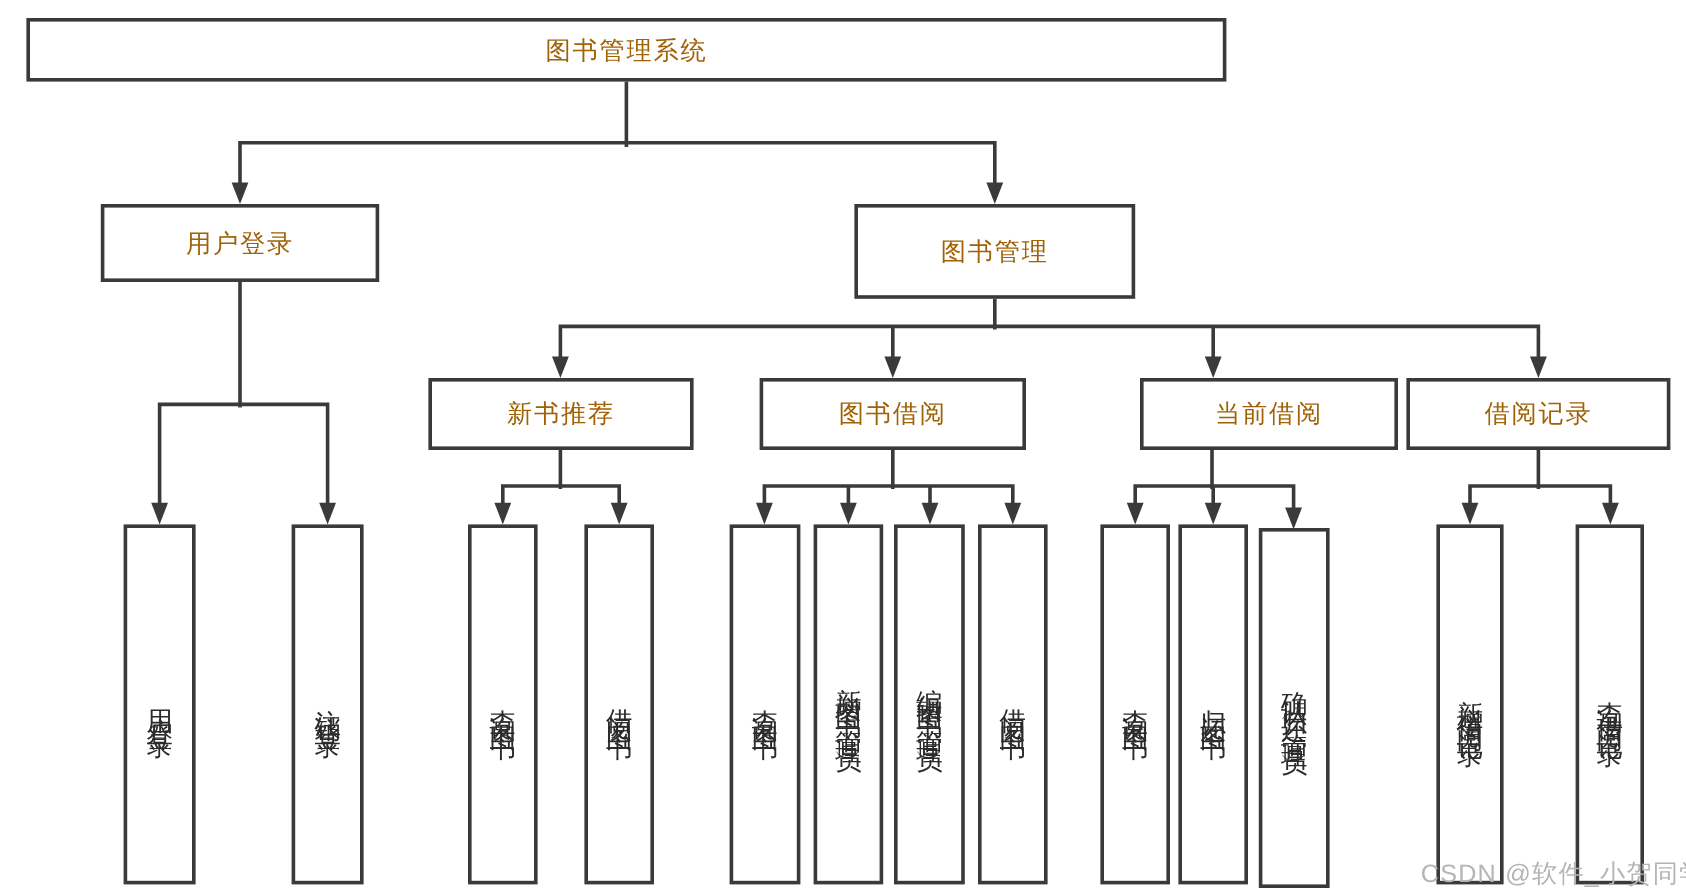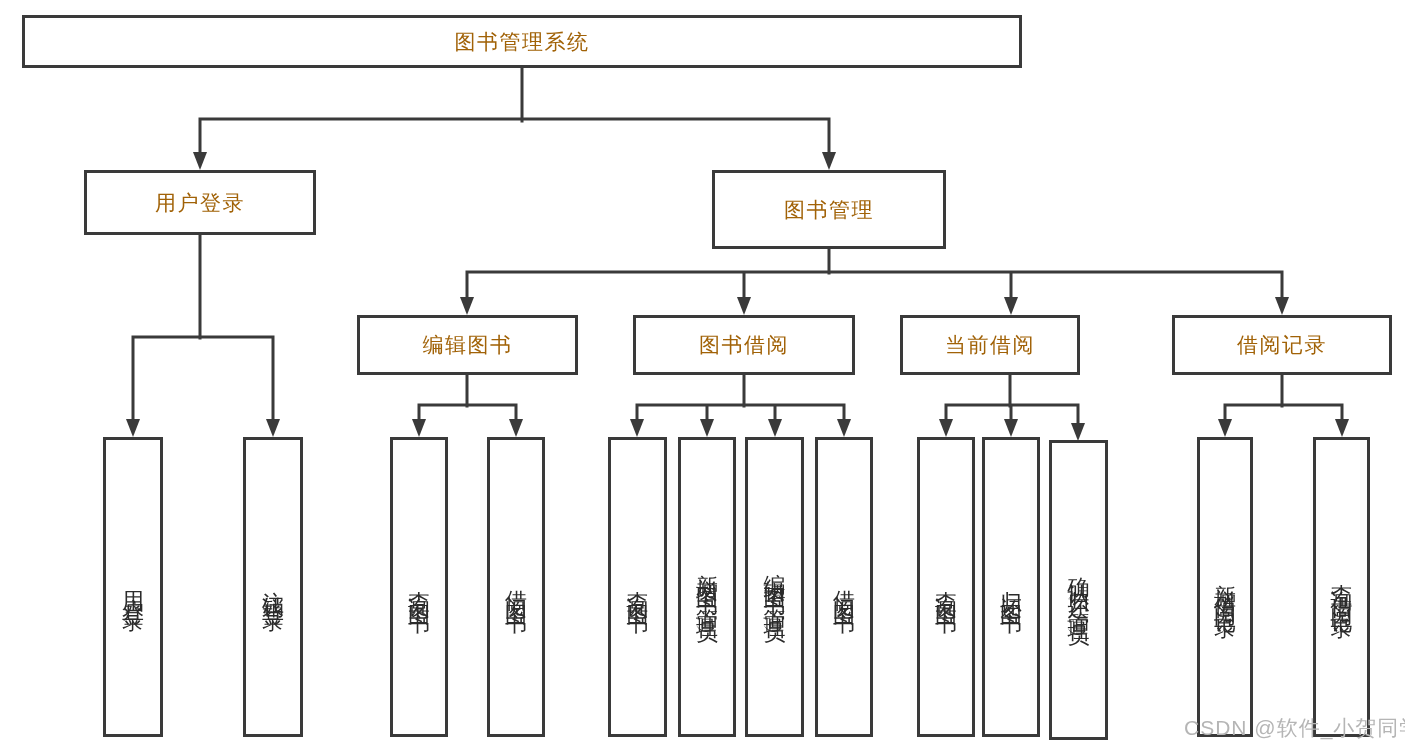--- a/index.html
+++ b/index.html
@@ -128,26 +128,26 @@
   </div>
 
   <div class="box" style="left:84px; top:170px; width:232px; height:65px;">
     <span class="hlbl">用户登录</span>
   </div>
   <div class="box" style="left:712px; top:170px; width:234px; height:79px;">
     <span class="hlbl">图书管理</span>
   </div>
 
   <div class="box" style="left:357px; top:315px; width:221px; height:60px;">
-    <span class="hlbl">编辑图书</span>
+    <span class="hlbl">新书推荐</span>
   </div>
   <div class="box" style="left:633px; top:315px; width:222px; height:60px;">
     <span class="hlbl">图书借阅</span>
   </div>
-  <div class="box" style="left:900px; top:315px; width:180px; height:60px;">
+  <div class="box" style="left:950px; top:315px; width:215px; height:60px;">
     <span class="hlbl">当前借阅</span>
   </div>
   <div class="box" style="left:1172px; top:315px; width:220px; height:60px;">
     <span class="hlbl">借阅记录</span>
   </div>
 
   <div class="box" style="left:103px; top:437px; width:60px; height:300px;">
     <span class="vlbl">用户登录</span>
   </div>
   <div class="box" style="left:243px; top:437px; width:60px; height:300px;">

